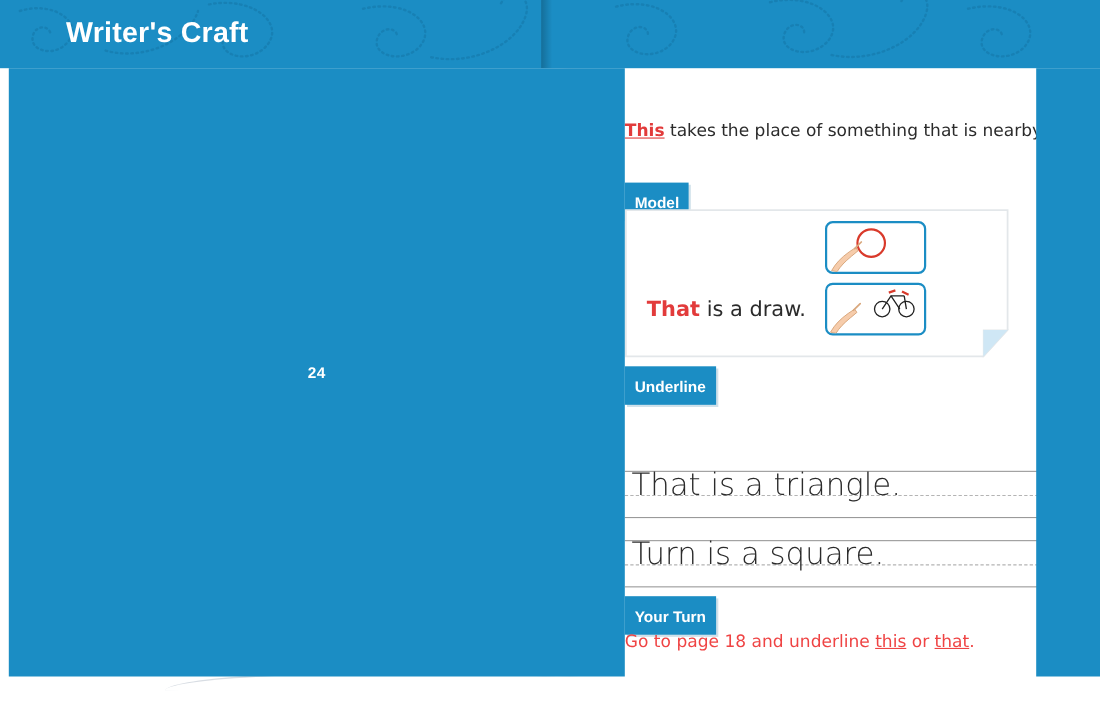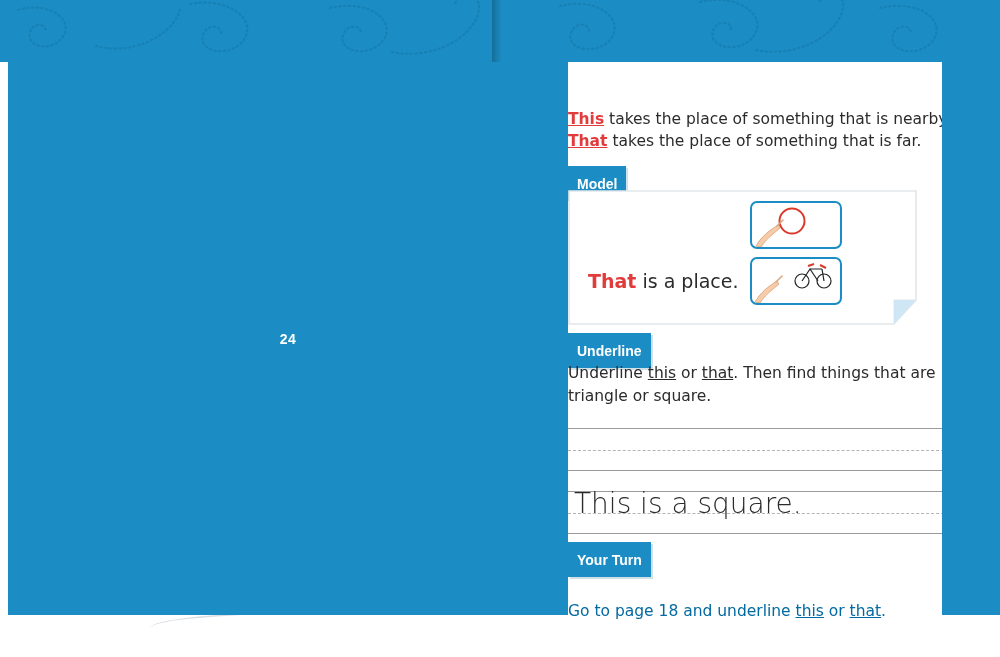--- a/index.html
+++ b/index.html
@@ -151,22 +151,22 @@
     border:2px solid #1b8dc4;border-radius:7px;background:#fff;
   }
   .pic-box svg{position:absolute;left:0;top:0;}
 
   .practice-note{
     position:absolute;left:58px;top:300px;width:400px;
     color:#2b2b2b;font-size:15.5px;line-height:23px;
     font-family:"DejaVu Sans",sans-serif;
   }
   .yourturn-note{
-    position:absolute;left:58px;top:540px;
-    color:#0369a1;font-size:15.5px;
+    position:absolute;left:58px;top:512px;
+    color:#ef4444;font-size:15.5px;
     font-family:"DejaVu Sans",sans-serif;
   }
 </style>
 </head>
 <body>
 
 <div class="page">
 
   <div class="banner">
     <svg class="swirls" width="1000" height="62">
@@ -177,20 +177,21 @@
         <path d="M392 52 C430 60 470 40 478 14 C484 -6 462 -12 455 4"></path>
         <path d="M560 6 C600 -4 628 22 608 42 C592 56 566 48 571 33 C575 21 590 23 589 32"></path>
         <path d="M700 2 C742 -8 772 20 750 40 C734 54 708 46 713 31 C717 19 732 21 731 30"></path>
         <path d="M756 50 C794 58 834 38 842 12 C848 -8 826 -14 819 2"></path>
         <path d="M880 8 C922 -2 950 24 930 44 C914 58 888 50 893 35 C897 23 912 25 911 34"></path>
         <path d="M96 46 C132 56 172 36 180 10"></path>
       </g>
     </svg>
     <div class="banner-shadow"></div>
     <div class="banner-notch"></div>
+    <div class="banner-title">Writer's Craft</div>
   </div>
 
   <div class="spine"></div>
   <div class="spine-line"></div>
 
   <div class="left">
 
     <div class="h-mydesign">My Design</div>
 
     <div class="design-card">
@@ -279,23 +280,20 @@
     </svg>
   </div>
 
   <div class="right">
 
 
     <div class="lead">
       <div>
         <span class="red-u">This</span><span> takes the place of something that is nearby.</span>
       </div>
-      <div>
-        <span class="red-u">That</span><span> takes the place of something that is far.</span>
-      </div>
     </div>
 
     <div class="chip" style="left:58px;top:104px;">Model</div>
 
     <svg class="model-fold" viewBox="0 0 364 136">
       <path d="M1 1 H348 V110 L326 134 H1 Z" fill="#ffffff" stroke="#e3e7ea" stroke-width="1.6"></path>
       <path d="M348 110 L326 134 L326 110 Z" fill="#d9edf7" stroke="#e3e7ea" stroke-width="1"></path>
       <path d="M326 110 H348 L326 134 Z" fill="#cfe7f5"></path>
     </svg>
 
@@ -303,55 +301,53 @@
       <svg width="88" height="44" viewBox="0 0 88 44">
         <circle cx="40" cy="18" r="12.5" fill="none" stroke="#d93a2b" stroke-width="2"></circle>
         <g>
           <path d="M4 43 C8 36 13 31 20 26 L26 22 L28 25 L22 30 C16 35 12 39 9 44 Z" fill="#f6ccab" stroke="#d9a87e" stroke-width=".9"></path>
           <path d="M25 23 L31 17" stroke="#d9a87e" stroke-width="1.6" stroke-linecap="round"></path>
         </g>
       </svg>
     </div>
 
     <div class="model-row" style="left:78px;top:208px;">
-      <span class="kw">That</span><span> is a place.</span>
+      <span class="kw">That</span><span> is a draw.</span>
     </div>
     <div class="pic-box" style="left:240px;top:195px;">
       <svg width="88" height="44" viewBox="0 0 88 44">
         <g stroke="#222" stroke-width="1.2" fill="none">
           <circle cx="50" cy="22" r="7"></circle>
           <circle cx="72" cy="22" r="7"></circle>
           <path d="M50 22 L58 10 L66 22 M58 10 L70 10 M70 10 L72 22"></path>
           <path d="M56 7 L62 5" stroke="#d93a2b" stroke-width="2"></path>
           <path d="M68 6 L74 9" stroke="#d93a2b" stroke-width="2"></path>
         </g>
         <g>
           <path d="M3 43 C7 36 12 31 19 26 L25 22 L27 25 L21 30 C15 35 11 39 8 44 Z" fill="#f6ccab" stroke="#d9a87e" stroke-width=".9"></path>
           <path d="M24 23 L30 17" stroke="#d9a87e" stroke-width="1.6" stroke-linecap="round"></path>
         </g>
       </svg>
     </div>
 
     <div class="chip" style="left:58px;top:271px;">Underline</div>
 
-    <div class="practice-note">
-      <span>Underline </span><span class="blk-u">this</span><span> or </span><span class="blk-u">that</span><span>. Then find things that are triangle or square.</span>
-    </div>
 
     <div class="hw" style="left:58px;top:366px;width:386px;height:44px;">
       <div class="ln-top" style="top:0px;"></div>
       <div class="ln-mid" style="top:22px;"></div>
       <div class="ln-bot" style="top:42px;"></div>
+      <div class="hw-text" style="top:-4px;font-size:28px;">That is a triangle.</div>
     </div>
 
     <div class="hw" style="left:58px;top:429px;width:386px;height:44px;">
       <div class="ln-top" style="top:0px;"></div>
       <div class="ln-mid" style="top:22px;"></div>
       <div class="ln-bot" style="top:42px;"></div>
-      <div class="hw-text" style="top:-4px;font-size:28px;">This is a square.</div>
+      <div class="hw-text" style="top:-4px;font-size:28px;">Turn is a square.</div>
     </div>
 
     <div class="chip" style="left:58px;top:480px;">Your Turn</div>
 
     <div class="yourturn-note">
       <span>Go to page 18 and underline </span><span class="blk-u">this</span><span> or </span><span class="blk-u">that</span><span>.</span>
     </div>
   </div>
 
   <div class="footer-curve"></div>

